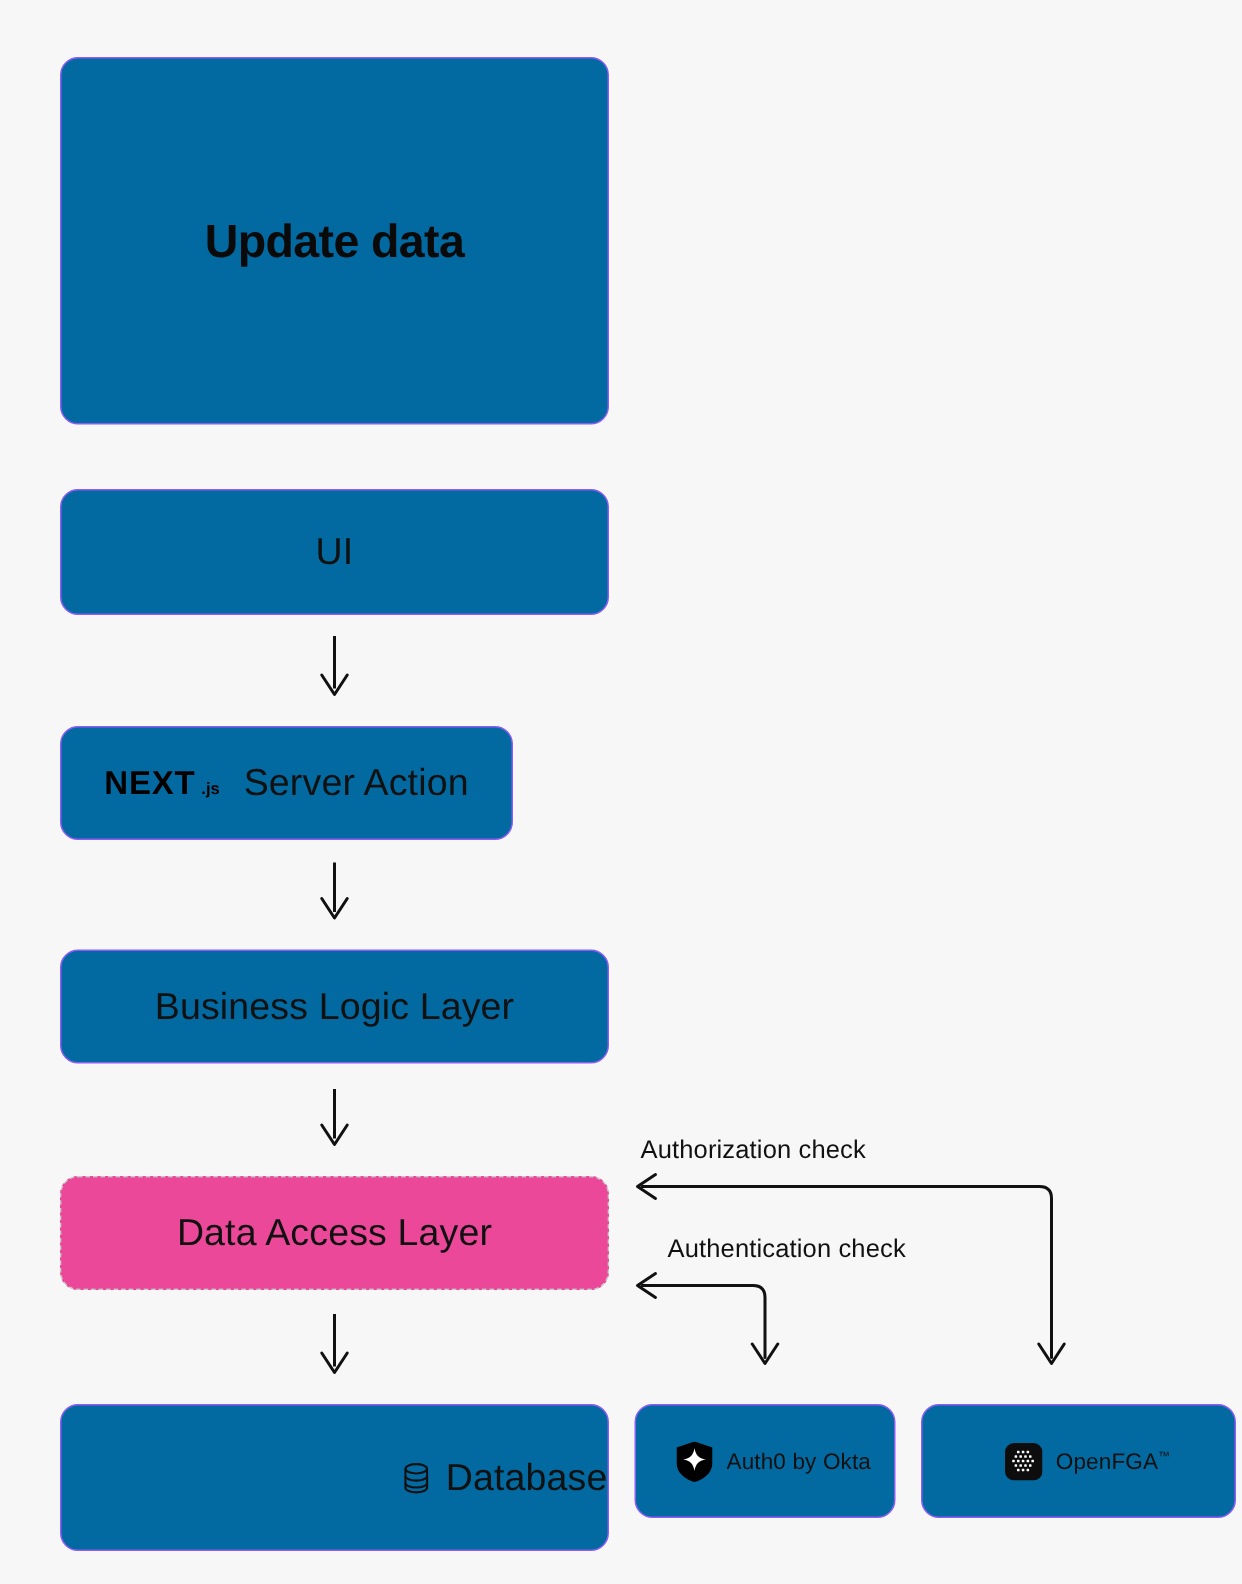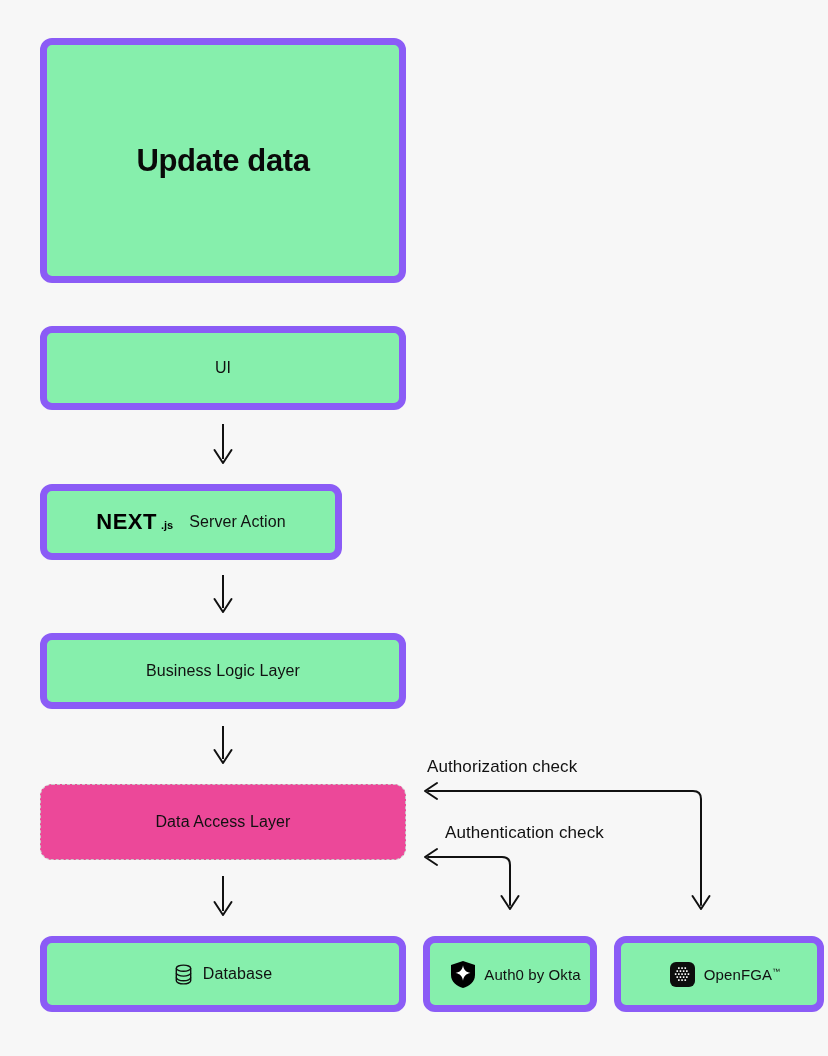--- a/index.html
+++ b/index.html
@@ -17,36 +17,36 @@
   }
 
   .canvas {
     position: absolute;
     inset: 0;
   }
 
   
   .node {
     position: absolute;
-    background: #86efac;
-    border: 7px solid #8b5cf6;
+    background: #0369a1;
+    border: 1px solid #8b5cf6;
     border-radius: 12px;
     box-sizing: border-box;
     display: flex;
     align-items: center;
     justify-content: center;
     gap: 10px;
   }
   .node.dashed {
     border: 1px dashed #c9c9c9;
     background: #ec4899;
   }
 
   .node-label {
-    font-size: 16px;
+    font-size: 25px;
     font-weight: 400;
     letter-spacing: .1px;
     color: #111111;
     white-space: nowrap;
   }
 
   
   #card-update {
     left: 40px;  top: 38px;
     width: 366px; height: 245px;
@@ -55,21 +55,21 @@
     font-size: 31px;
     font-weight: 700;
     letter-spacing: -0.4px;
     color: #0a0a0a;
   }
 
   #card-ui          { left: 40px; top: 326px; width: 366px; height: 84px; }
   #card-server      { left: 40px; top: 484px; width: 302px; height: 76px; }
   #card-business    { left: 40px; top: 633px; width: 366px; height: 76px; }
   #card-dal         { left: 40px; top: 784px; width: 366px; height: 76px; }
-  #card-database    { left: 40px; top: 936px; width: 366px; height: 76px; }
+  #card-database    { left: 40px; top: 936px; width: 366px; height: 98px; justify-content: flex-end; }
   #card-auth0       { left: 423px; top: 936px; width: 174px; height: 76px; }
   #card-openfga     { left: 614px; top: 936px; width: 210px; height: 76px; }
 
   
   .nextjs-mark {
     display: inline-flex;
     align-items: baseline;
     font-size: 22px;
     font-weight: 700;
     letter-spacing: 0.5px;

